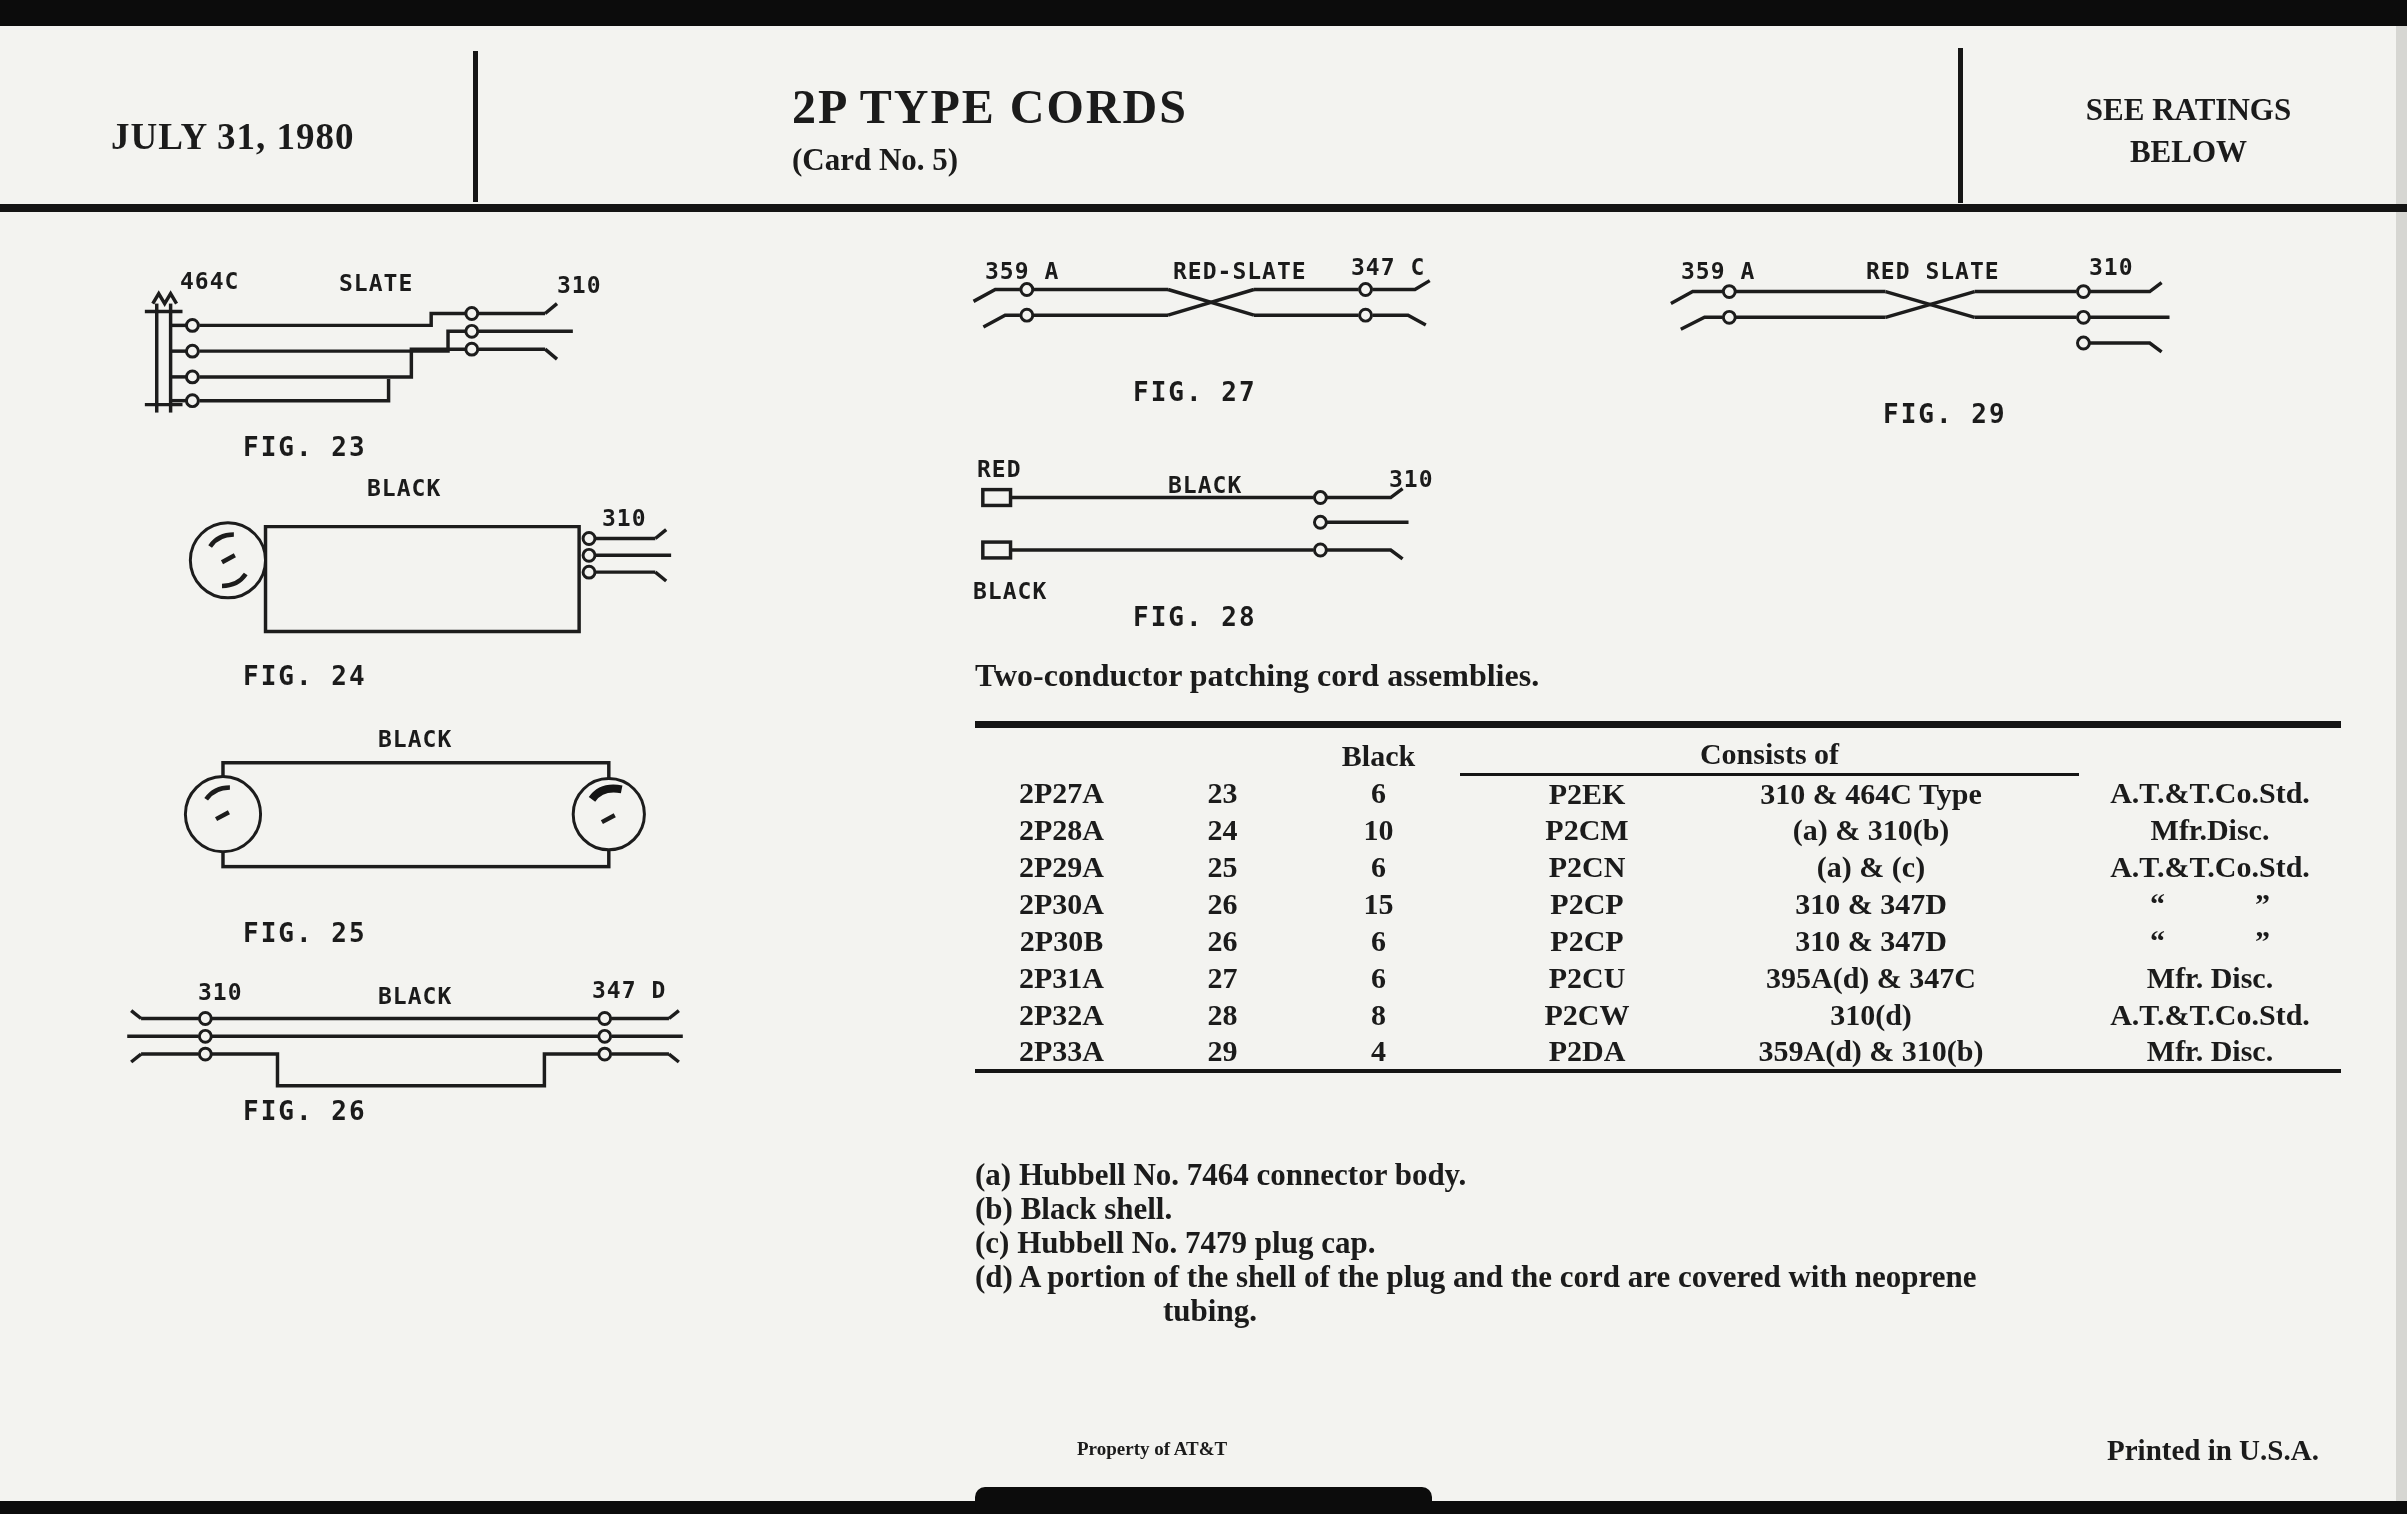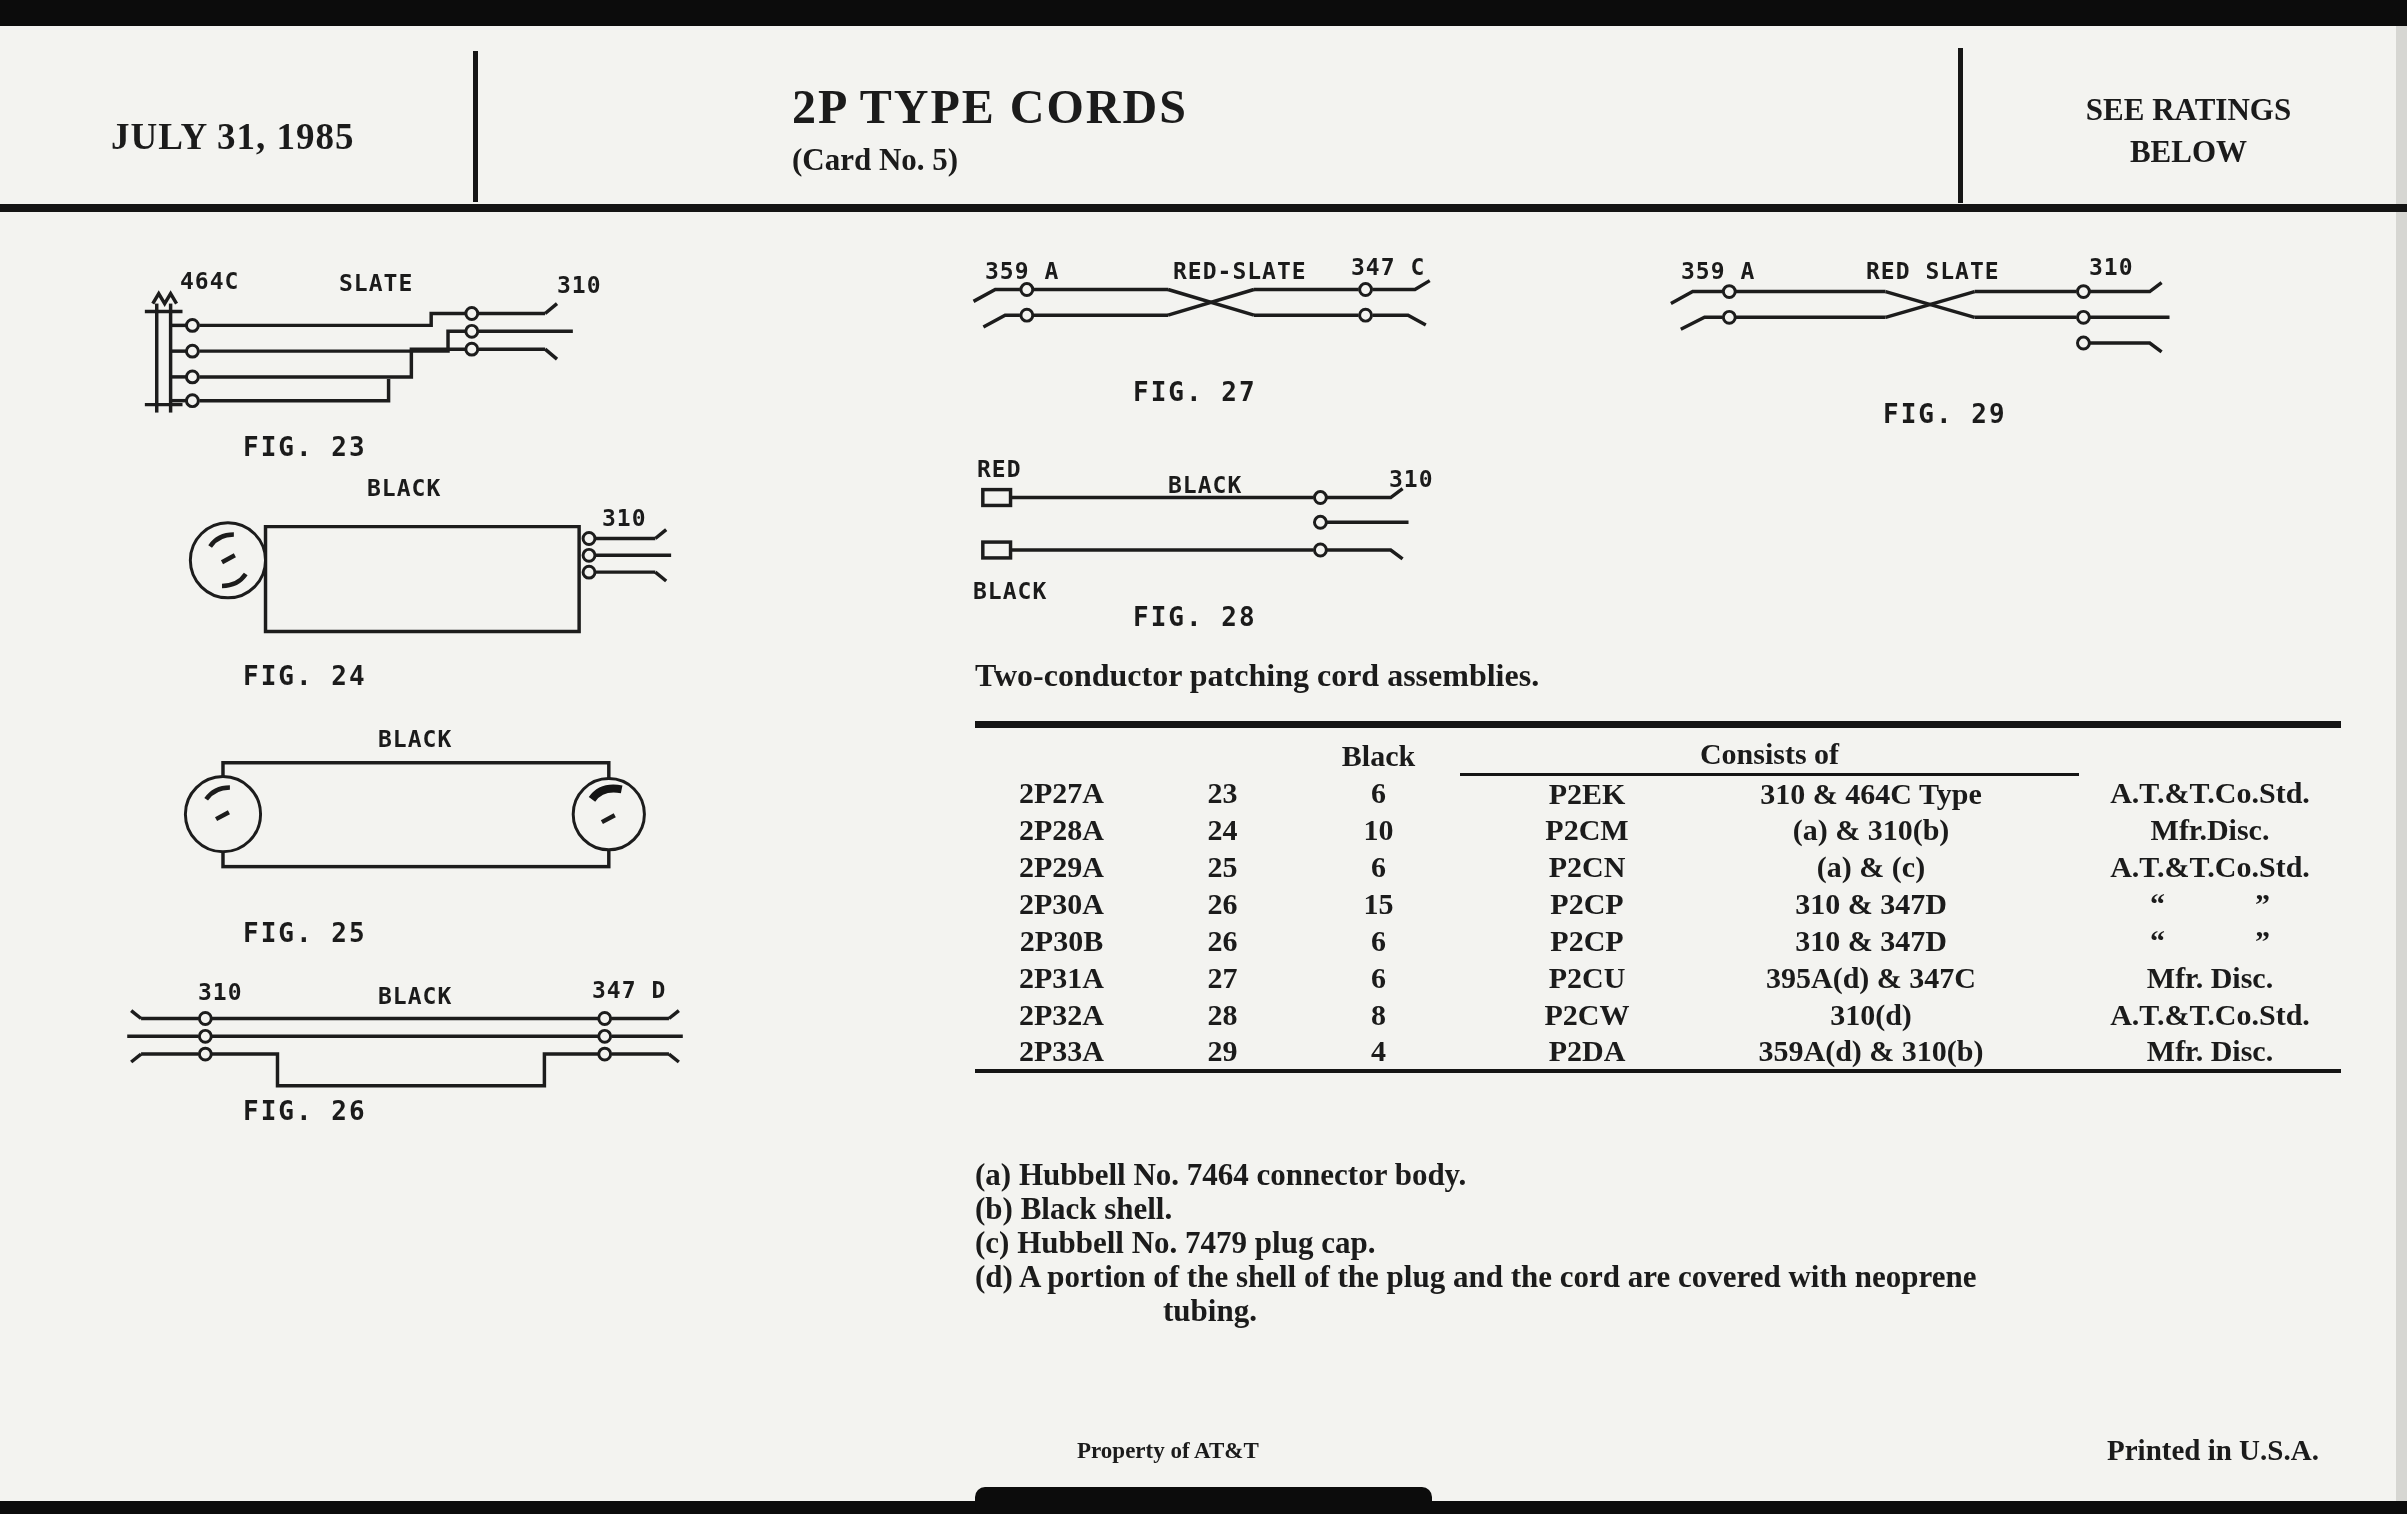--- a/index.html
+++ b/index.html
@@ -41,34 +41,34 @@
   table.cords td { font-weight:700; text-align:center; vertical-align:bottom; }
   tr.h1 td { height:50px; padding-bottom:2px; }
   tr.h2 td { height:44px; padding-bottom:6px; border-bottom:3px solid #141414; }
   td.consists { border-bottom:3px solid #141414; }
   tr.data td { height:37px; vertical-align:middle; }
   td.cord-col { text-align:left; padding-left:51px; }
 
   .footnotes { position:absolute; left:975px; top:1158px; width:1388px; font-size:31px; font-weight:700; }
   .fnote { padding-left:188px; text-indent:-188px; line-height:34px; white-space:pre-line; }
 
-  .prop    { position:absolute; left:1077px; top:1438px; font-size:23px; font-weight:700; white-space:nowrap; }
+  .prop    { position:absolute; left:1077px; top:1438px; font-size:19px; font-weight:700; white-space:nowrap; }
   .printed { position:absolute; left:2107px; top:1434px; font-size:29px; font-weight:700; white-space:nowrap; }
 </style>
 </head>
 <body>
 
 <div class="page">
 
   <div class="bar" style="left:0;top:0;width:2408px;height:26px;"></div>
   <div class="bar" style="left:0;top:1501px;width:2408px;height:14px;"></div>
   <div class="bar" style="left:975px;top:1487px;width:457px;height:28px;border-radius:10px;"></div>
   <div class="edge" style="left:2396px;top:26px;width:12px;height:1475px;"></div>
 
-  <div class="date">JULY 31, 1985</div>
+  <div class="date">JULY 31, 1980</div>
   <div class="vline" style="left:473px;top:51px;width:5px;height:151px;"></div>
   <div class="title-wrap">
     <div class="title">2P TYPE CORDS</div>
     <div class="subtitle">(Card No. 5)</div>
   </div>
   <div class="vline" style="left:1958px;top:48px;width:5px;height:155px;"></div>
   <div class="ratings">
     <div>SEE RATINGS</div>
     <div>BELOW</div>
   </div>

